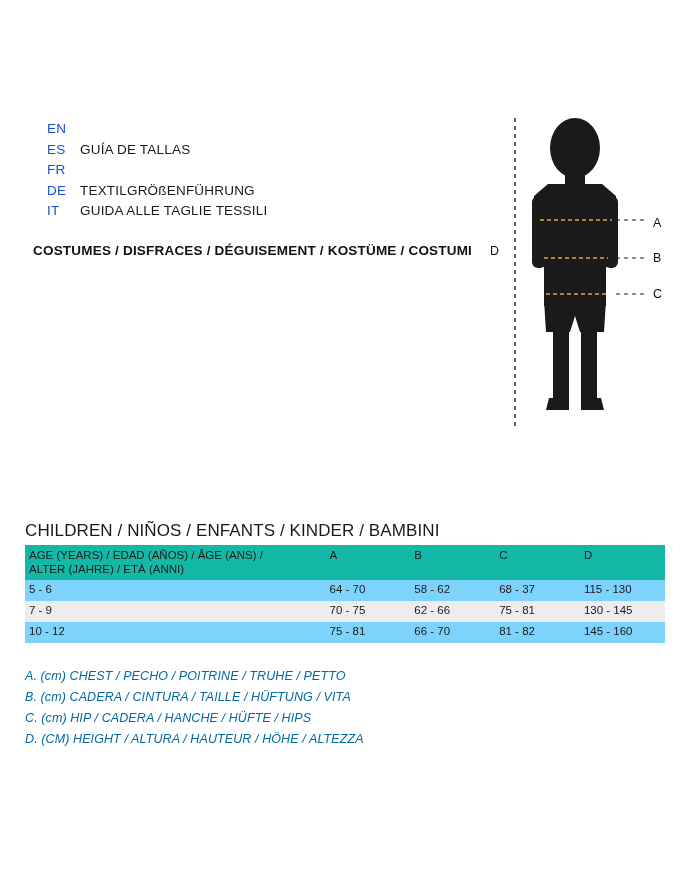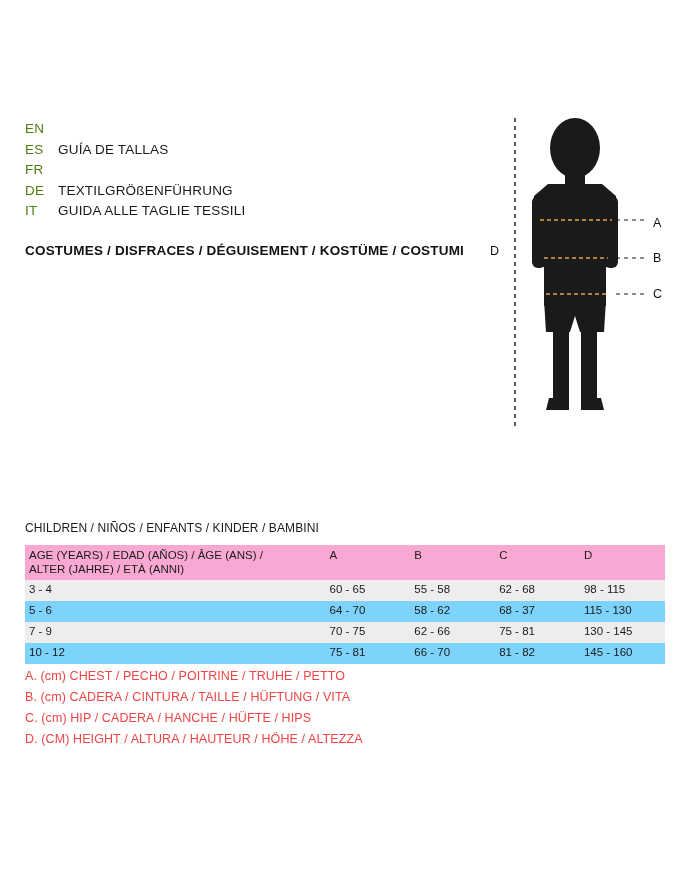--- a/index.html
+++ b/index.html
@@ -33,29 +33,30 @@
   .lang-row {
     display: flex;
     align-items: baseline;
     font-size: 13.5px;
     line-height: 20.5px;
     letter-spacing: 0.2px;
   }
   .lang-code {
     width: 33px;
     flex: 0 0 33px;
-    color: #4d7c0f;
+    color: #1d4ed8;
+    margin-left: 22px;
   }
   .lang-text {
     color: #1a1a1a;
   }
 
   .costumes-line {
     position: absolute;
-    left: 25px;
+    left: 33px;
     top: 243px;
     font-size: 13.5px;
     font-weight: bold;
     letter-spacing: 0.2px;
     color: #111111;
   }
 
   
   .figure-area {
     position: absolute;
@@ -76,21 +77,21 @@
   .dim-a { left: 183px; top: 106px; }
   .dim-b { left: 183px; top: 141px; }
   .dim-c { left: 183px; top: 177px; }
   .dim-d { left: 20px;  top: 134px; }
 
   
   .children-title {
     position: absolute;
     left: 25px;
     top: 521px;
-    font-size: 12px;
+    font-size: 17px;
     color: #1a1a1a;
     letter-spacing: 0.1px;
   }
 
   table.size-table {
     position: absolute;
     left: 25px;
     top: 545px;
     width: 640px;
     border-collapse: collapse;
@@ -99,21 +100,21 @@
   }
   table.size-table th,
   table.size-table td {
     text-align: left;
     padding: 2px 4px 2px 4px;
     font-weight: normal;
     vertical-align: top;
     line-height: 14px;
   }
   table.size-table thead th {
-    background: #f9a8d4;
+    background: #14b8a6;
     height: 30px;
     padding-top: 3px;
     margin-top: 8px;
   }
   table.size-table thead th.hdr-label {
     width: 305px;
   }
   table.size-table thead th.col-m {
     width: 80px;
   }
@@ -130,22 +131,23 @@
     display: block;
   }
 
   
   .legend {
     position: absolute;
     left: 25px;
     top: 666px;
     font-size: 12.5px;
     line-height: 21px;
-    color: #ef4444;
+    color: #0369a1;
     letter-spacing: 0.1px;
+    font-style: italic;
   }
 </style>
 </head>
 <body>
 
 <div class="page">
 
   <div class="lang-block">
     <div class="lang-row">
       <span class="lang-code">EN</span>
@@ -215,27 +217,20 @@
           <span class="hdr-sub">AGE (YEARS) / EDAD (AÑOS) / ÂGE (ANS) /</span>
           <span class="hdr-sub">ALTER (JAHRE) / ETÀ (ANNI)</span>
         </th>
         <th class="col-m">A</th>
         <th class="col-m">B</th>
         <th class="col-m">C</th>
         <th class="col-m">D</th>
       </tr>
     </thead>
     <tbody>
-      <tr class="odd">
-        <td>3 - 4</td>
-        <td>60 - 65</td>
-        <td>55 - 58</td>
-        <td>62 - 68</td>
-        <td>98 - 115</td>
-      </tr>
       <tr class="even">
         <td>5 - 6</td>
         <td>64 - 70</td>
         <td>58 - 62</td>
         <td>68 - 37</td>
         <td>115 - 130</td>
       </tr>
       <tr class="odd">
         <td>7 - 9</td>
         <td>70 - 75</td>

